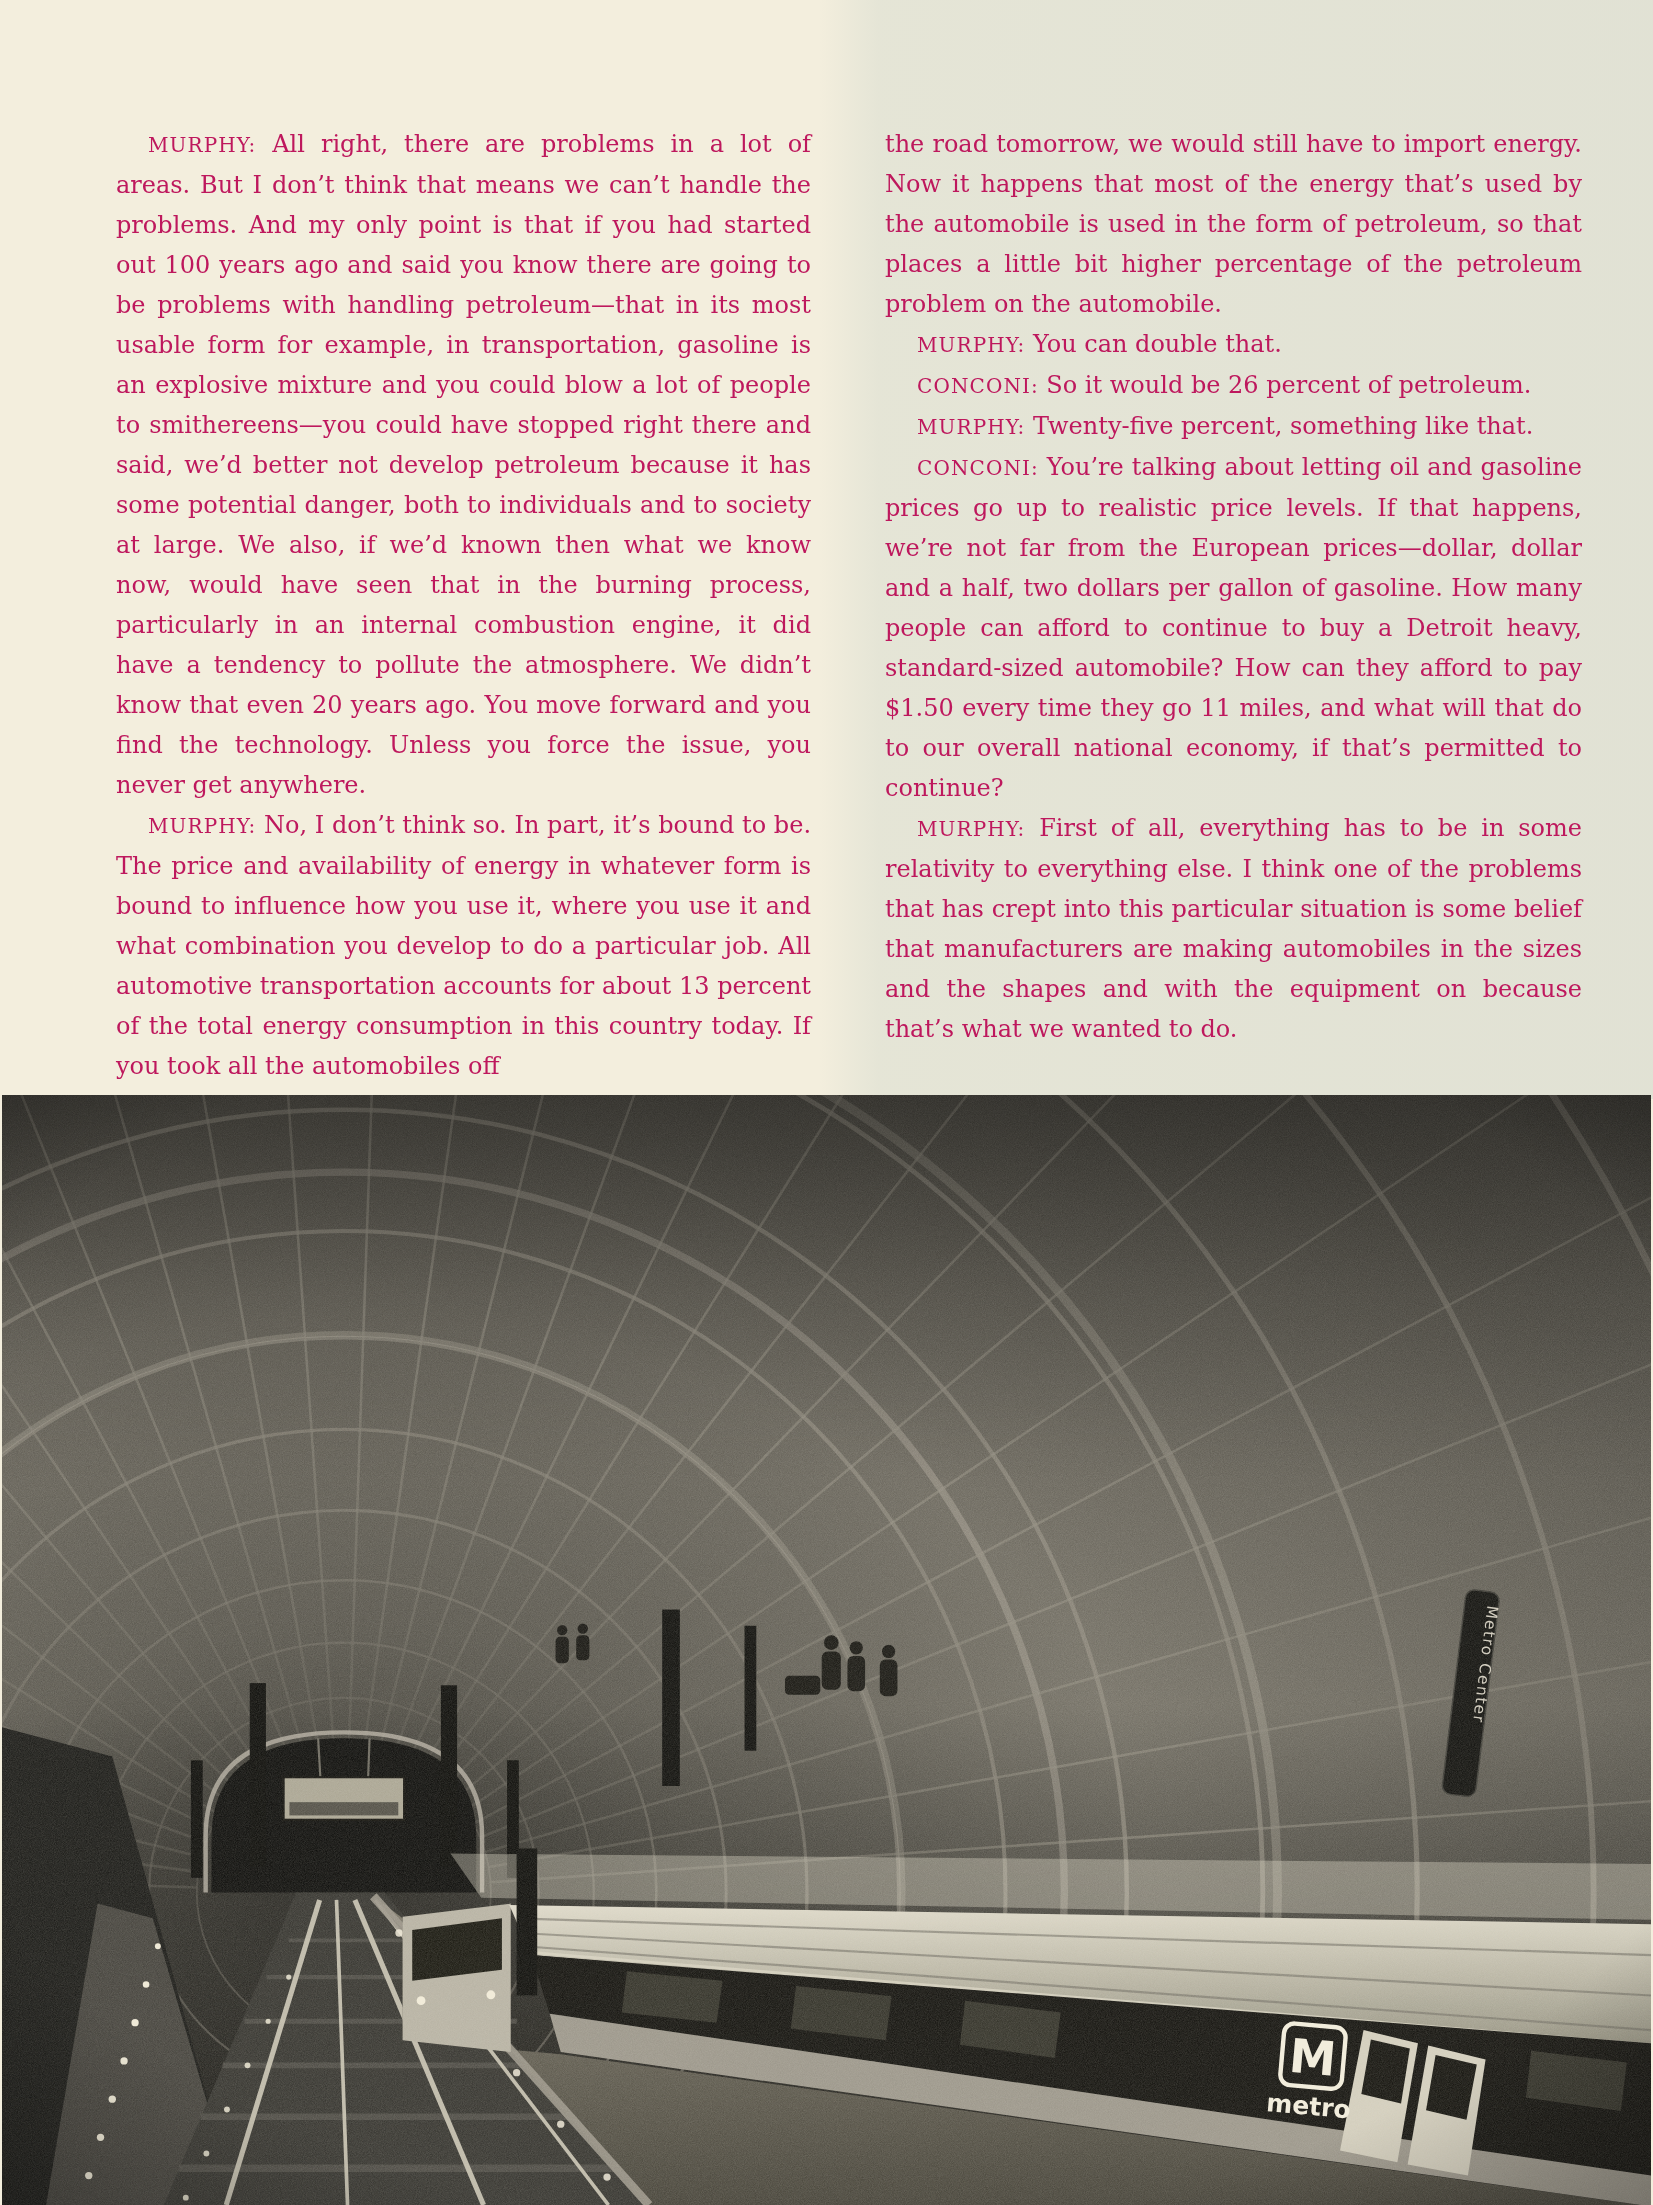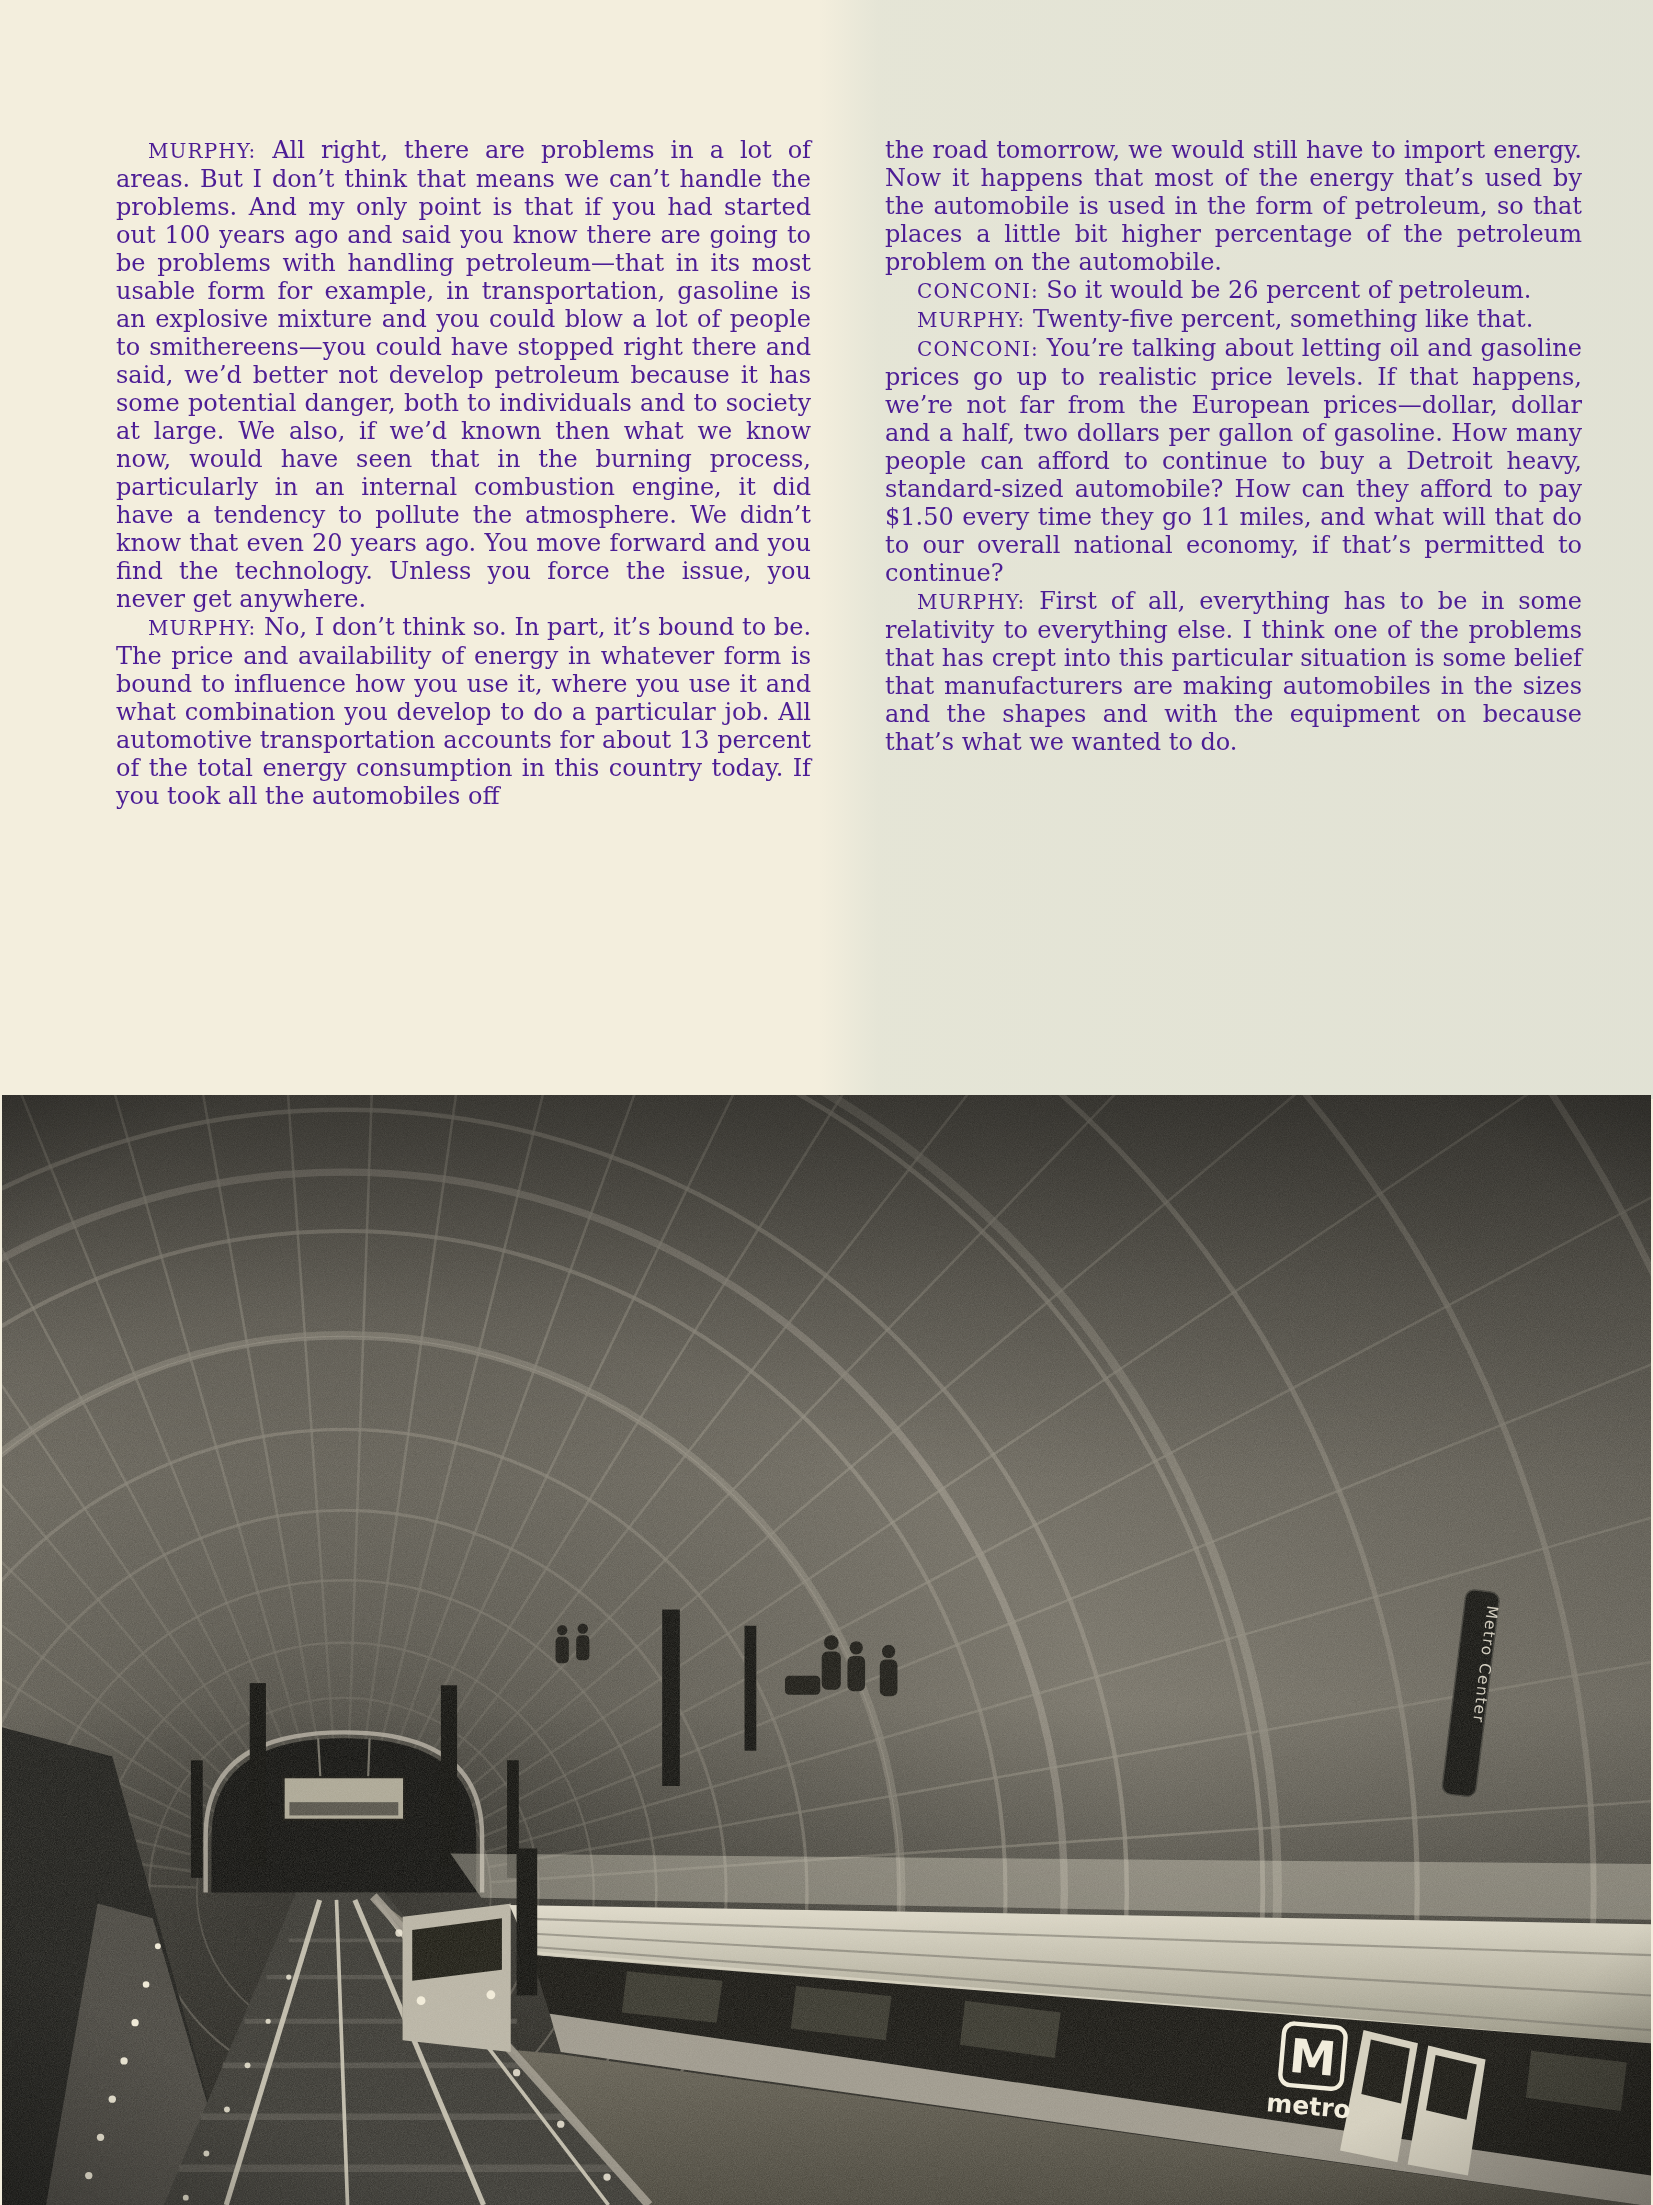--- a/index.html
+++ b/index.html
@@ -1,20 +1,20 @@
 <!DOCTYPE html>
 <html style="font-size:11.8px"><head>
 <meta charset="utf-8">
 <style>
   html,body{margin:0;padding:0;background:#dddad0;}
   #page{position:relative;width:1653px;height:2205px;background:#f3eedd;overflow:hidden;
         font-family:"DejaVu Serif","Liberation Serif",serif;}
   #paper-tint{position:absolute;left:820px;top:0;width:834px;height:1099px;z-index:0;
         background:linear-gradient(90deg, rgba(206,214,203,0) 0%, rgba(206,214,203,0.38) 7%, rgba(198,207,199,0.40) 100%);}
-  .col{position:absolute;top:136px;z-index:1;color:#4c1d95;font-size:24px;line-height:28px;
+  .col{position:absolute;top:124px;z-index:1;color:#be185d;font-size:24px;line-height:40px;
         text-align:justify;}
   #col-left{left:116px;width:695px;}
   #col-right{left:873px;width:697px;margin-left:12px;}
   .col p{margin:0;}
   .col p.spk{text-indent:32px;}
   .speaker{font-size:20px;letter-spacing:1.1px;}
   #photo-wrap{position:absolute;left:2.2px;top:1095px;width:1649px;height:1110px;z-index:2;
         background:#2a2926;overflow:hidden;}
   #photo-wrap svg{display:block;width:100%;height:100%;}
 </style>
@@ -23,20 +23,21 @@
 
 <div id="page">
   <div id="paper-tint"></div>
 
   <div id="col-left" class="col">
       <p class="spk"><span class="speaker">MURPHY: </span>All right, there are problems in a lot of areas. But I don’t think that means we can’t handle the problems. And my only point is that if you had started out 100 years ago and said you know there are going to be problems with handling petroleum—that in its most usable form for example, in transportation, gasoline is an explosive mixture and you could blow a lot of people to smithereens—you could have stopped right there and said, we’d better not develop petroleum because it has some potential danger, both to individuals and to society at large. We also, if we’d known then what we know now, would have seen that in the burning process, particularly in an internal combustion engine, it did have a tendency to pollute the atmosphere. We didn’t know that even 20 years ago. You move forward and you find the technology. Unless you force the issue, you never get anywhere.</p>
       <p class="spk"><span class="speaker">MURPHY: </span>No, I don’t think so. In part, it’s bound to be. The price and availability of energy in whatever form is bound to influence how you use it, where you use it and what combination you develop to do a particular job. All automotive transportation accounts for about 13 percent of the total energy consumption in this country today. If you took all the automobiles off</p>
     </div>
   <div id="col-right" class="col">
       <p class="cont">the road tomorrow, we would still have to import energy. Now it happens that most of the energy that’s used by the automobile is used in the form of petroleum, so that places a little bit higher percentage of the petroleum problem on the automobile.</p>
+      <p class="spk"><span class="speaker">MURPHY: </span>You can double that.</p>
       <p class="spk"><span class="speaker">CONCONI: </span>So it would be 26 percent of petroleum.</p>
       <p class="spk"><span class="speaker">MURPHY: </span>Twenty-five percent, something like that.</p>
       <p class="spk"><span class="speaker">CONCONI: </span>You’re talking about letting oil and gasoline prices go up to realistic price levels. If that happens, we’re not far from the European prices—dollar, dollar and a half, two dollars per gallon of gasoline. How many people can afford to continue to buy a Detroit heavy, standard-sized automobile? How can they afford to pay $1.50 every time they go 11 miles, and what will that do to our overall national economy, if that’s permitted to continue?</p>
       <p class="spk"><span class="speaker">MURPHY: </span>First of all, everything has to be in some relativity to everything else. I think one of the problems that has crept into this particular situation is some belief that manufacturers are making automobiles in the sizes and the shapes and with the equipment on because that’s what we wanted to do.</p>
     </div>
 
   <div id="photo-wrap">
     <svg viewBox="0 0 2243 1510" preserveAspectRatio="none">
       <defs>
         <linearGradient id="baseG" x1="0" y1="0" x2="0" y2="1">

